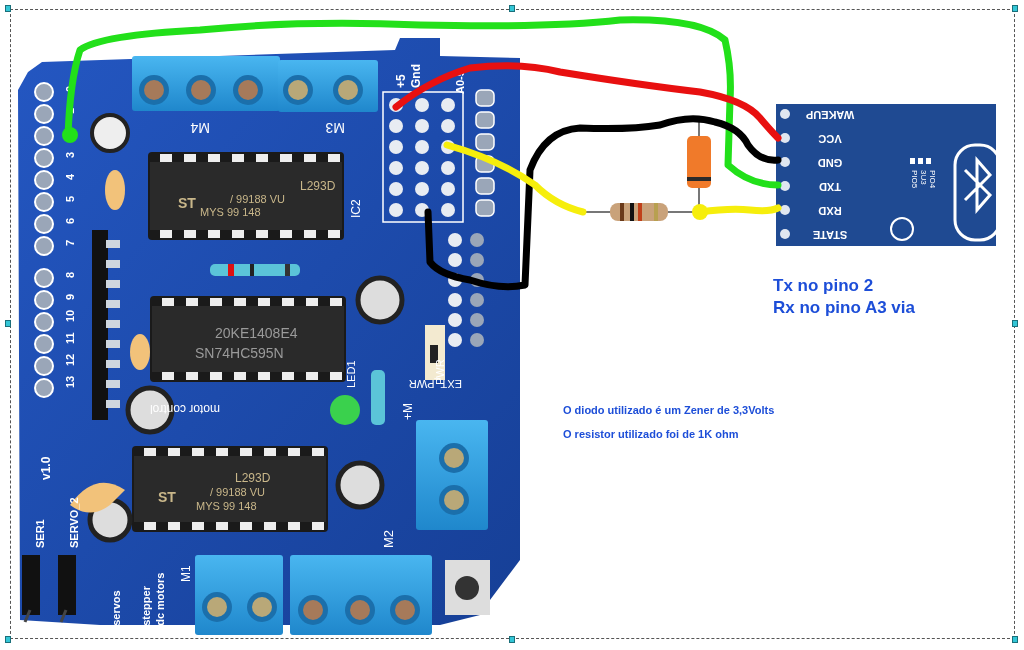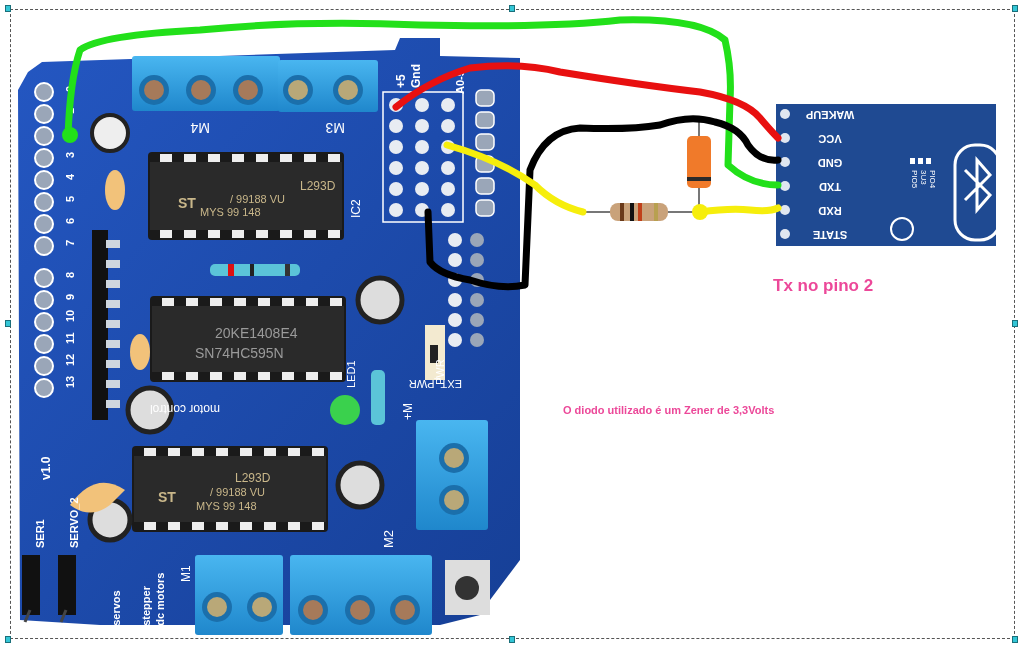--- a/index.html
+++ b/index.html
@@ -1,20 +1,20 @@
 <!DOCTYPE html>
 <html><head>
 <meta charset="utf-8">
 <style>
   html,body{margin:0;padding:0;background:#ffffff;}
   body{width:1024px;height:650px;position:relative;overflow:hidden;font-family:"Liberation Sans",sans-serif;}
   #canvas{position:absolute;left:0;top:0;width:1024px;height:650px;}
   .sel-frame{position:absolute;left:10px;top:9px;width:1005px;height:630px;border:1px dashed #555;box-sizing:border-box;pointer-events:none;}
   .handle{position:absolute;width:6px;height:7px;background:#33c6d6;border:1px solid #1a6f7a;box-sizing:border-box;}
-  .note{position:absolute;font-weight:bold;color:#ec4899;font-family:"Liberation Sans",sans-serif;white-space:nowrap;}
+  .note{position:absolute;font-weight:bold;color:#1d4ed8;font-family:"Liberation Sans",sans-serif;white-space:nowrap;}
   .note-right{left:773px;top:275px;font-size:17px;line-height:22px;}
   .note-bottom{left:563px;top:398px;font-size:11px;line-height:24px;width:405px;overflow:hidden;}
   .note div{display:block;}
   svg text{font-family:"Liberation Sans",sans-serif;}
 </style>
 </head>
 <body>
 
 <svg id="canvas" viewBox="0 0 1024 650" xmlns="http://www.w3.org/2000/svg">
   <defs>
@@ -345,16 +345,18 @@
 <div class="handle" style="left:509px;top:5px;"></div>
 <div class="handle" style="left:1012px;top:5px;"></div>
 <div class="handle" style="left:5px;top:320px;"></div>
 <div class="handle" style="left:1012px;top:320px;"></div>
 <div class="handle" style="left:5px;top:636px;"></div>
 <div class="handle" style="left:509px;top:636px;"></div>
 <div class="handle" style="left:1012px;top:636px;"></div>
 
 <div class="note note-right">
   <div>Tx no pino 2</div>
+  <div>Rx no pino A3 via</div>
 </div>
 <div class="note note-bottom">
   <div>O diodo utilizado é um Zener de 3,3Volts</div>
+  <div>O resistor utilizado foi de 1K ohm</div>
 </div>
 
 </body></html>

